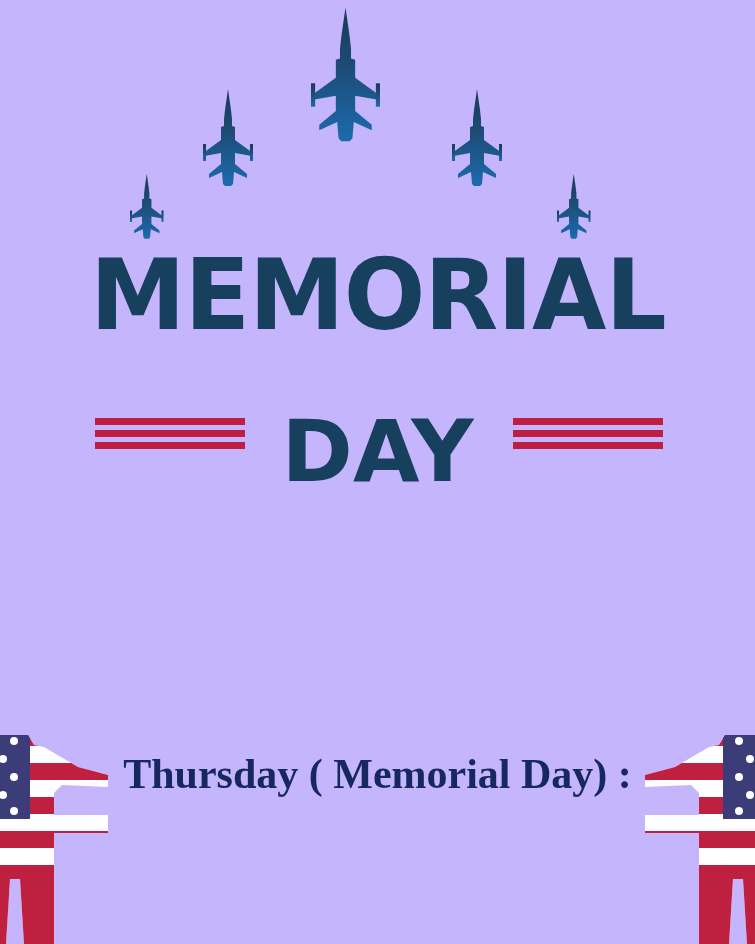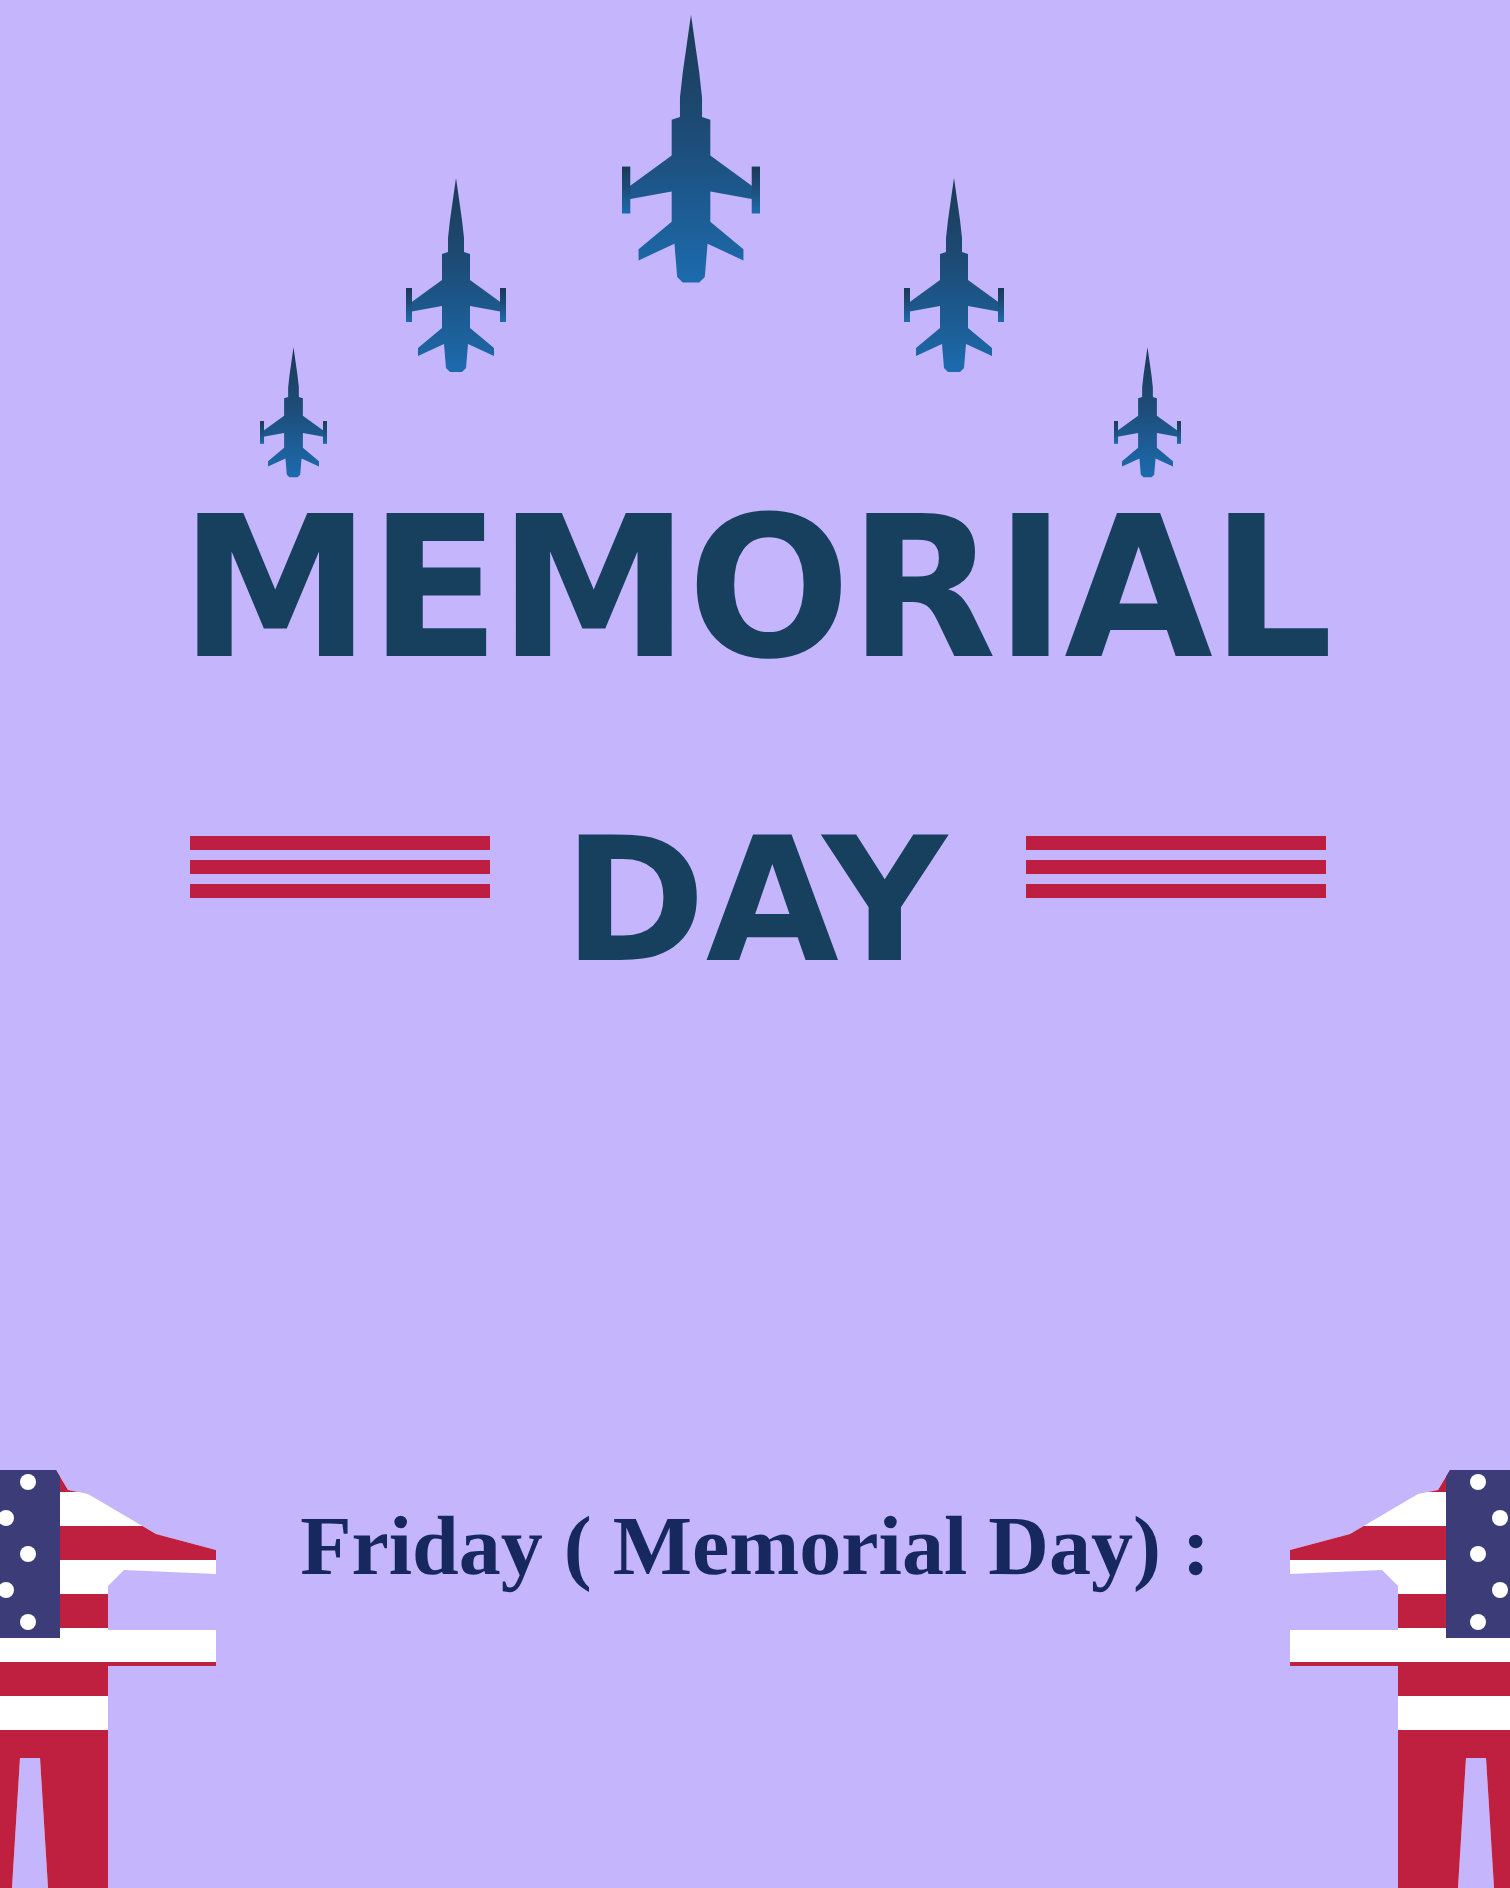--- a/index.html
+++ b/index.html
@@ -191,21 +191,21 @@
       <div class="stripe"></div>
       <div class="stripe"></div>
     </div>
   </div>
 
 
   <div class="hours-block hours-weekend">
   </div>
 
   <div class="hours-block hours-monday">
-    <span class="hours-line">Friday ( Memorial Day) :</span>
+    <span class="hours-line">Thursday ( Memorial Day) :</span>
   </div>
 
   <div class="soldier left">
     <svg viewBox="0 0 175 215" xmlns="http://www.w3.org/2000/svg" aria-hidden="true">
       <defs>
         <clipPath id="clipL">
           <path d="M28 6 L70 6 L76 16 L86 18 L120 38 L150 46 L150 58 L104 56
                    L96 64 L96 86 L150 86 L150 104 L96 104 L96 215 L66 215
                    L62 150 L52 150 L48 215 L18 215 L18 104 L4 104 L4 86 L18 86
                    L18 40 L22 20 Z"></path>

